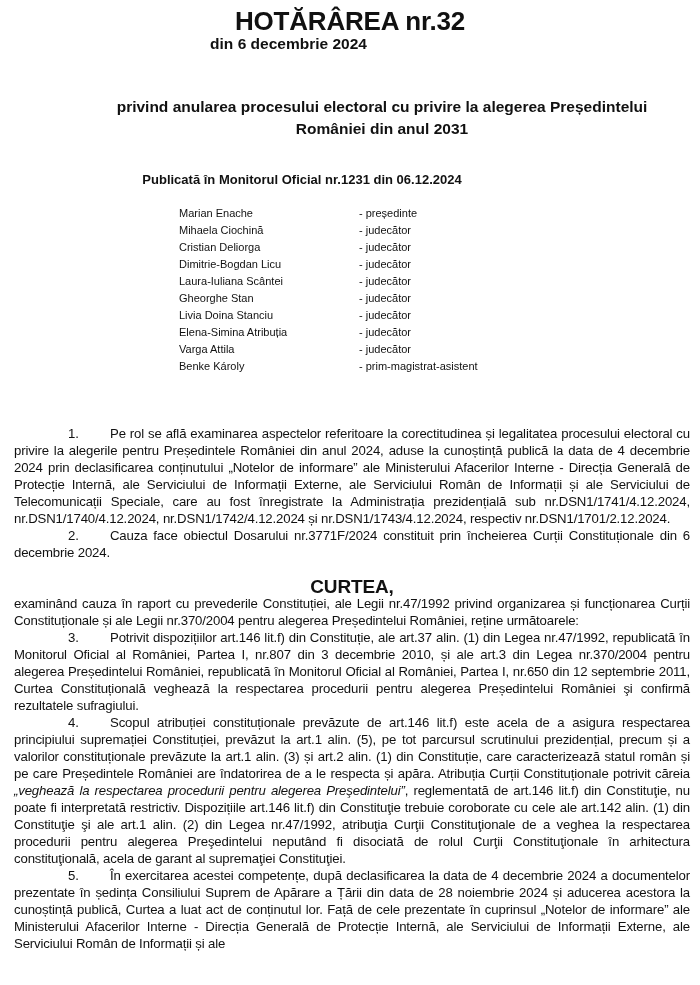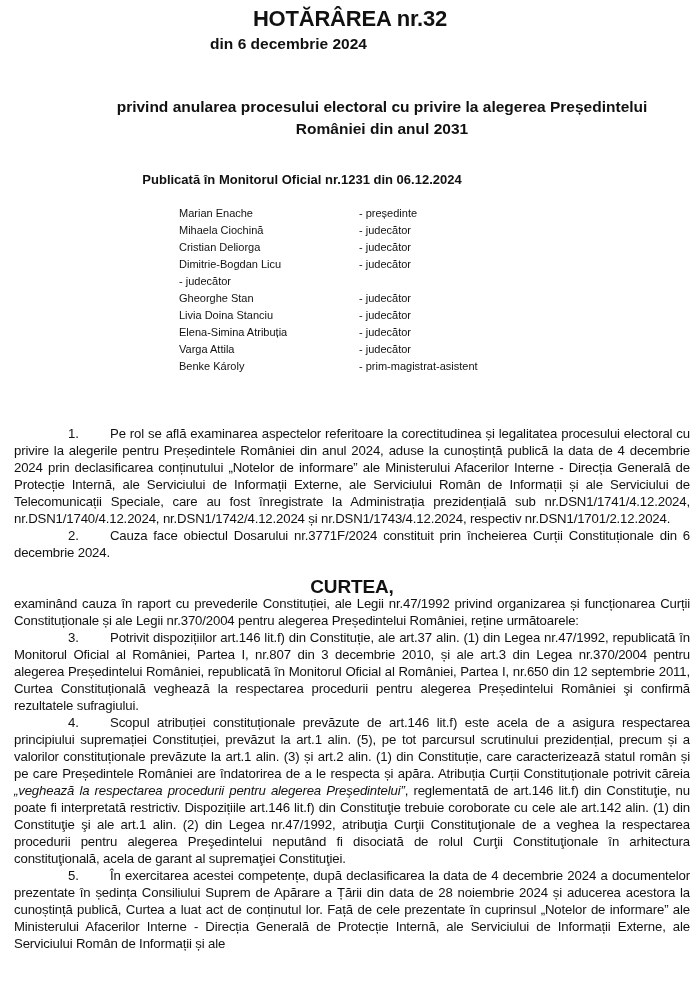--- a/index.html
+++ b/index.html
@@ -4,21 +4,21 @@
 <style>
   html, body { margin: 0; padding: 0; background: #ffffff; }
   body {
     width: 700px; height: 985px; overflow: hidden;
     font-family: "Liberation Sans", sans-serif;
     color: #111111;
     position: relative;
   }
   .title {
     position: absolute; left: 0; width: 700px; text-align: center;
-    font-weight: bold; font-size: 22px; top: 6px; letter-spacing: -0.2px;
+    font-weight: bold; font-size: 26px; top: 6px; letter-spacing: -0.2px;
   }
   .date {
     position: absolute; left: 0; width: 577px; text-align: center;
     font-weight: bold; font-size: 15.5px; top: 35px;
   }
   .subject {
     position: absolute; left: 0; width: 700px; text-align: center;
     font-weight: bold; font-size: 15.5px; top: 96px; line-height: 22px; padding-left: 32px;
   }
   .published {
@@ -66,20 +66,21 @@
       </div>
     <div class="panel-row">
         <span class="panel-name">Cristian Deliorga</span>
         <span>- judecător</span>
       </div>
     <div class="panel-row">
         <span class="panel-name">Dimitrie-Bogdan Licu</span>
         <span>- judecător</span>
       </div>
     <div class="panel-row">
+        <span class="panel-name">Laura-Iuliana Scântei</span>
         <span>- judecător</span>
       </div>
     <div class="panel-row">
         <span class="panel-name">Gheorghe Stan</span>
         <span>- judecător</span>
       </div>
     <div class="panel-row">
         <span class="panel-name">Livia Doina Stanciu</span>
         <span>- judecător</span>
       </div>

